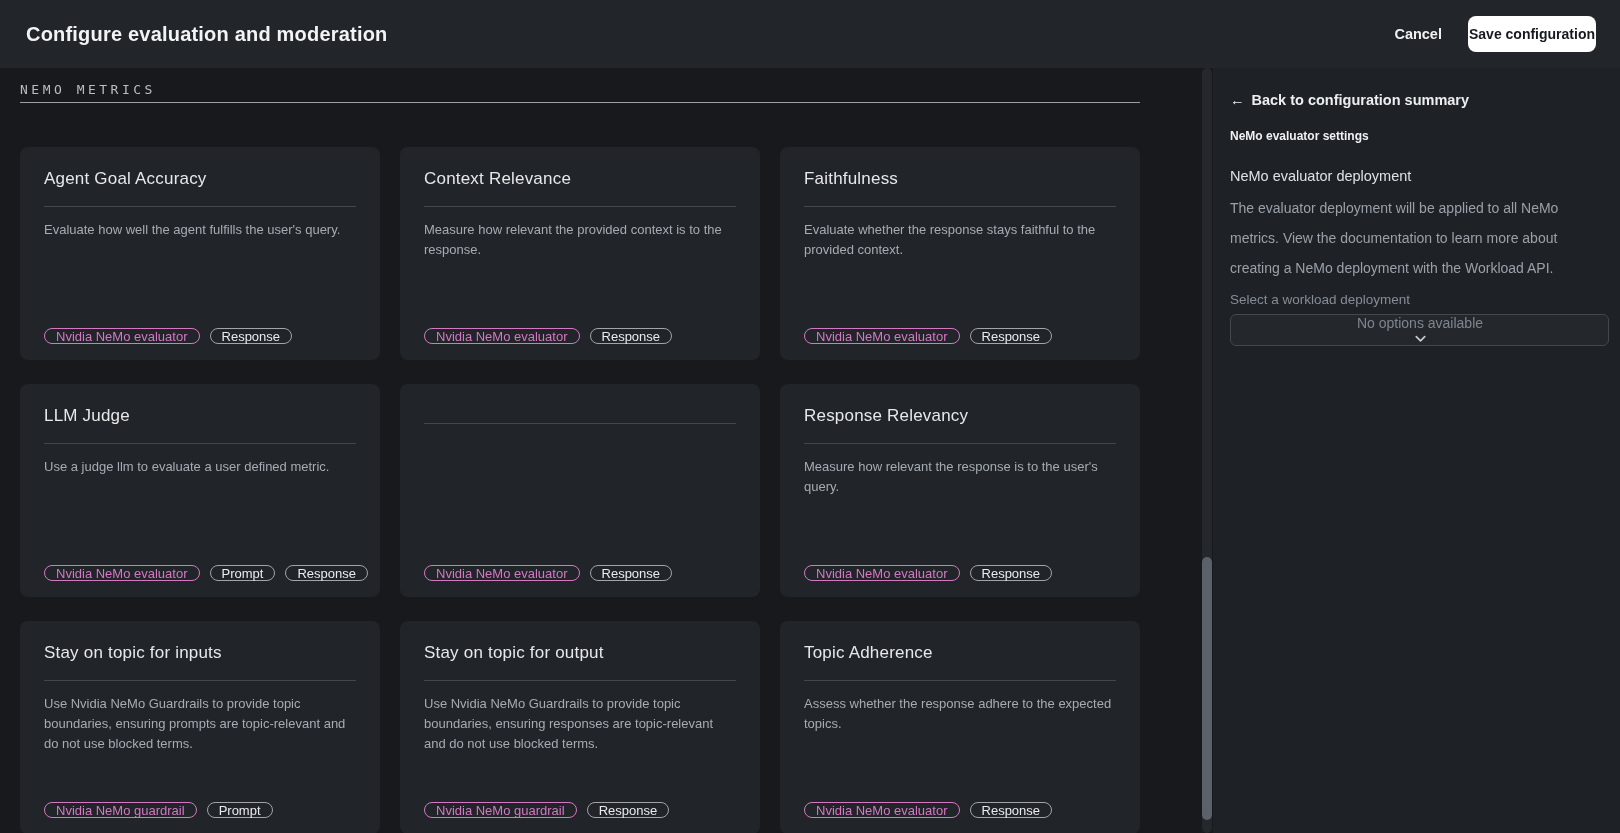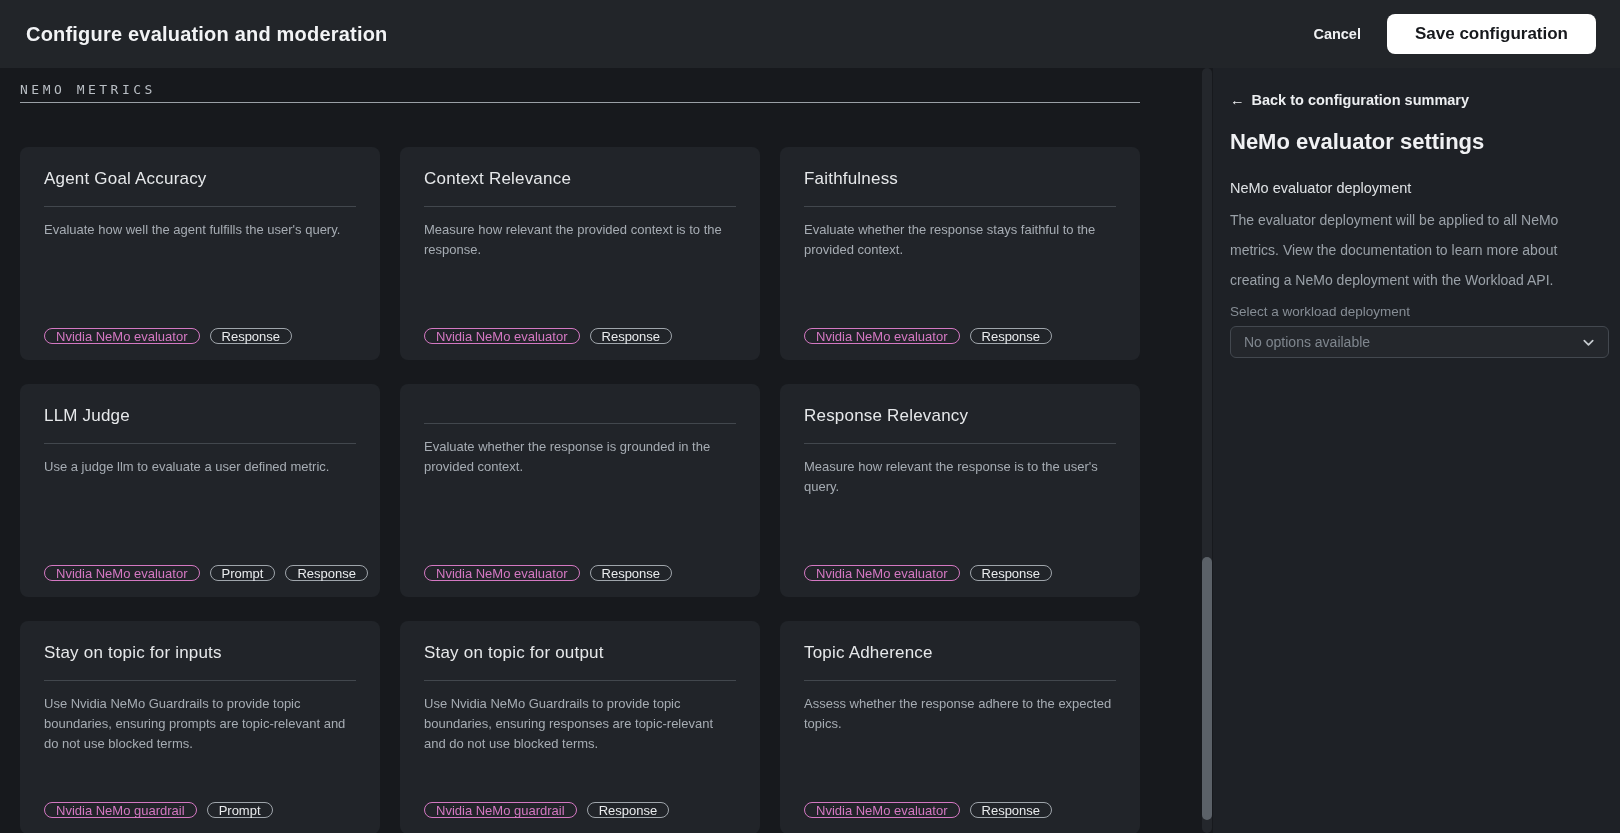--- a/index.html
+++ b/index.html
@@ -21,22 +21,22 @@
   .topbar h1 {
     font-size: 20px; font-weight: 700; color: #f2f3f5; letter-spacing: .2px;
   }
   .topbar-actions { display: flex; align-items: center; gap: 26px; }
   .btn-cancel {
     background: none; border: none; color: #f0f1f3;
     font-family: inherit; font-size: 14.5px; font-weight: 700; cursor: pointer;
   }
   .btn-save {
     background: #ffffff; color: #17191d; border: none; border-radius: 8px;
-    font-family: inherit; font-size: 17px; font-weight: 700;
-    padding: 10px 28px; cursor: pointer;
+    font-family: inherit; font-size: 14px; font-weight: 700;
+    padding: 10px 1px; cursor: pointer;
   }
 
   
   .main {
     position: absolute; left: 0; top: 68px; width: 1196px; height: 765px;
     padding: 14px 0 0 20px; overflow: hidden;
   }
   .section-heading {
     font-family: "DejaVu Sans Mono", monospace;
     font-size: 13px; color: #b9bec4; letter-spacing: 3.5px;
@@ -86,37 +86,37 @@
     position: absolute; left: 1213px; top: 68px; right: 0; bottom: 0;
     background: var(--sidebar-bg, #1e2126);
     padding: 24px 12px 0 17px;
   }
   .back-link {
     background: none; border: none; cursor: pointer; text-align: left;
     font-family: inherit; font-size: 14.5px; font-weight: 700; color: #eceef0;
     display: flex; align-items: center; gap: 7px; padding: 0;
   }
   .sidebar-title {
-    margin-top: 21px; font-size: 22px; font-weight: 700; color: #f0f1f3;
+    margin-top: 21px; font-size: 12px; font-weight: 700; color: #f0f1f3;
   }
   .subsection-title {
     margin-top: 25px; font-size: 14.5px; font-weight: 400; color: #dfe2e5;
   }
   .sidebar-desc {
     margin-top: 9px; font-size: 14px; color: #9aa1a8; line-height: 30px;
     width: 372px;
   }
   .select-label {
     margin-top: 9px; font-size: 13.5px; color: #868d95;
   }
   .select-box {
     margin-top: 7px; width: 379px; height: 32px;
     background: #24272c; border: 1px solid #43484f; border-radius: 6px;
     display: flex; align-items: center; justify-content: space-between;
-    padding: 0 12px 0 13px; cursor: pointer;
+    padding: 0 12px 0 13px; cursor: pointer; flex-direction: column;
   }
   .select-value { font-size: 14px; color: #7f868e; }
   .chevron-icon { display: flex; align-items: center; }
 </style>
 </head>
 <body>
 
 <header class="topbar">
   <h1>Configure evaluation and moderation</h1>
   <div class="topbar-actions">
@@ -160,21 +160,20 @@
         <hr class="card-divider">
         <p class="card-desc">Use a judge llm to evaluate a user defined metric.</p>
         <div class="card-tags">
           <span class="pill pill-pink">Nvidia NeMo evaluator</span>
           <span class="pill pill-default">Prompt</span>
           <span class="pill pill-default">Response</span>
         </div>
       </div>
       <div class="metric-card">
         <hr class="card-divider">
-        <p class="card-desc">Evaluate whether the response is grounded in the provided context.</p>
         <div class="card-tags">
           <span class="pill pill-pink">Nvidia NeMo evaluator</span>
           <span class="pill pill-default">Response</span>
         </div>
       </div>
       <div class="metric-card">
         <h3>Response Relevancy</h3>
         <hr class="card-divider">
         <p class="card-desc">Measure how relevant the response is to the user's query.</p>
         <div class="card-tags">

